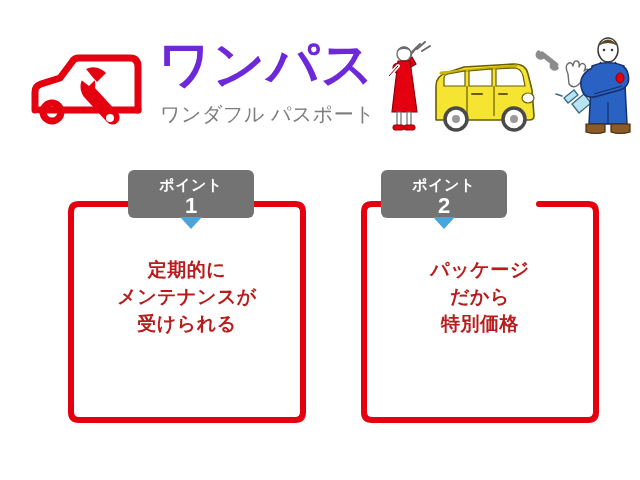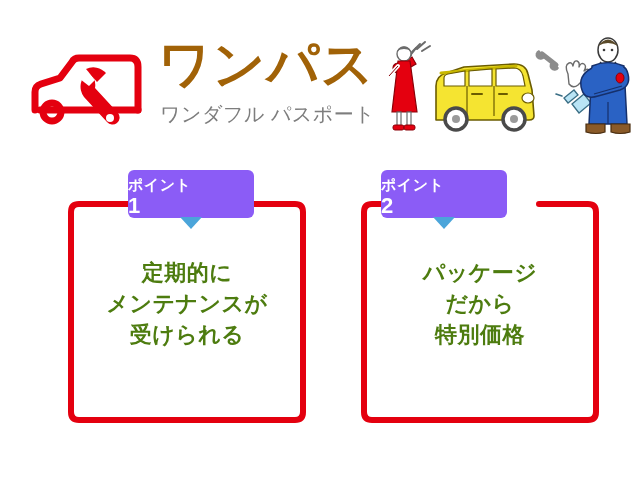--- a/index.html
+++ b/index.html
@@ -37,21 +37,21 @@
   .logo-text-block {
     position: absolute;
     left: 158px;
     top: 38px;
     width: 250px;
     height: 105px;
   }
   .logo-title {
     font-size: 52px;
     font-weight: bold;
-    color: #a16207;
+    color: #6d28d9;
     letter-spacing: 1px;
     line-height: 1;
     white-space: nowrap;
     margin: 0;
   }
   .logo-sub {
     font-size: 20px;
     font-weight: normal;
     color: #7d7d7d;
     letter-spacing: 0.5px;
@@ -84,37 +84,38 @@
     inset: 0;
     pointer-events: none;
   }
 
   .card-text {
     position: absolute;
     left: 0;
     right: 0;
     top: 56px;
     text-align: center;
-    color: #4d7c0f;
-    font-size: 22px;
+    color: #b91c1c;
+    font-size: 19px;
     font-weight: bold;
     line-height: 1.42;
     letter-spacing: 0.5px;
     white-space: pre-line;
   }
 
   
   .badge {
     position: absolute;
     top: 170px;
     width: 126px;
     height: 48px;
-    background: #8b5cf6;
+    background: #737373;
     border-radius: 6px;
     color: #ffffff;
+    text-align: center;
     z-index: 5;
   }
   .badge-1 { left: 128px; }
   .badge-2 { left: 381px; }
   .badge-label {
     display: block;
     font-size: 15px;
     font-weight: bold;
     letter-spacing: 0.5px;
     line-height: 1;

